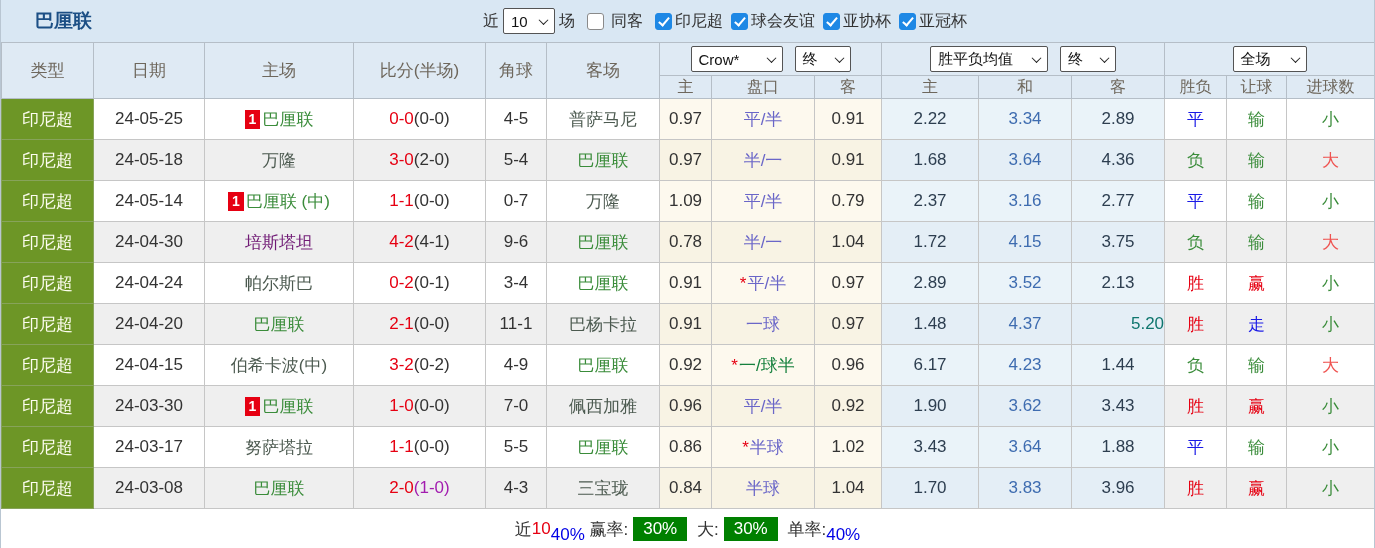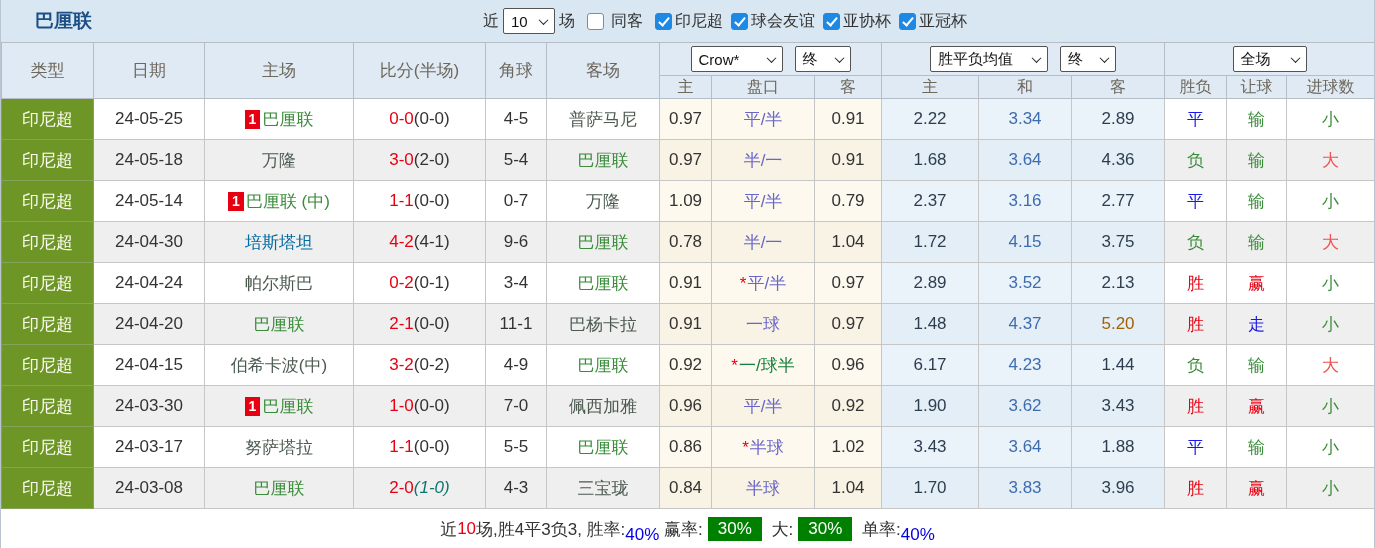--- a/index.html
+++ b/index.html
@@ -218,21 +218,21 @@
           <td class="eu" style="color: rgb(45, 62, 80);">2.37</td>
           <td class="eu" style="color: rgb(62, 108, 176);">3.16</td>
           <td class="eu" style="color: rgb(45, 62, 80); margin-top: 24px;">2.77</td>
           <td class="stripe" style="color: rgb(26, 26, 230);">平</td>
           <td class="stripe" style="color: rgb(58, 140, 58);">输</td>
           <td class="stripe" style="color: rgb(58, 140, 58);">小</td>
         </tr>
         <tr>
           <td class="c-league">印尼超</td>
           <td class="stripe">24-04-30</td>
-          <td class="stripe"><span class="team" style="color: #0369a1; text-align: center;">培斯塔坦</span></td>
+          <td class="stripe"><span class="team" style="color: #701a75; text-align: center;">培斯塔坦</span></td>
           <td class="stripe"><span class="sc-main" style="color: rgb(230, 0, 18);">4-2</span><span style="color: rgb(51, 51, 51);">(4-1)</span></td>
           <td class="stripe">9-6</td>
           <td class="stripe"><span class="team" style="color: rgb(58, 140, 58);">巴厘联</span></td>
           <td class="ah">0.78</td>
           <td class="ah"><span style="color: rgb(106, 102, 200);">半/一</span></td>
           <td class="ah">1.04</td>
           <td class="eu" style="color: rgb(45, 62, 80);">1.72</td>
           <td class="eu" style="color: rgb(62, 108, 176);">4.15</td>
           <td class="eu" style="color: rgb(45, 62, 80);">3.75</td>
           <td class="stripe" style="color: rgb(58, 140, 58);">负</td>
@@ -261,21 +261,21 @@
           <td class="stripe">24-04-20</td>
           <td class="stripe"><span class="team" style="color: rgb(58, 140, 58);">巴厘联</span></td>
           <td class="stripe"><span class="sc-main" style="color: rgb(230, 0, 18);">2-1</span><span style="color: rgb(51, 51, 51);">(0-0)</span></td>
           <td class="stripe">11-1</td>
           <td class="stripe"><span class="team" style="color: rgb(76, 90, 80);">巴杨卡拉</span></td>
           <td class="ah">0.91</td>
           <td class="ah"><span style="color: rgb(106, 102, 200);">一球</span></td>
           <td class="ah">0.97</td>
           <td class="eu" style="color: rgb(45, 62, 80);">1.48</td>
           <td class="eu" style="color: rgb(62, 108, 176);">4.37</td>
-          <td class="eu" style="color: #a16207;">5.20</td>
+          <td class="eu" style="color: #0f766e; text-align: right;">5.20</td>
           <td class="stripe" style="color: rgb(230, 0, 18);">胜</td>
           <td class="stripe" style="color: rgb(26, 26, 230);">走</td>
           <td class="stripe" style="color: rgb(58, 140, 58);">小</td>
         </tr>
         <tr>
           <td class="c-league">印尼超</td>
           <td class="stripe">24-04-15</td>
           <td class="stripe"><span class="team" style="color: rgb(76, 90, 80);">伯希卡波(中)</span></td>
           <td class="stripe"><span class="sc-main" style="color: rgb(230, 0, 18);">3-2</span><span style="color: rgb(51, 51, 51);">(0-2)</span></td>
           <td class="stripe">4-9</td>
@@ -321,31 +321,31 @@
           <td class="eu" style="color: rgb(62, 108, 176);">3.64</td>
           <td class="eu" style="color: rgb(45, 62, 80);">1.88</td>
           <td class="stripe" style="color: rgb(26, 26, 230);">平</td>
           <td class="stripe" style="color: rgb(58, 140, 58);">输</td>
           <td class="stripe" style="color: rgb(58, 140, 58);">小</td>
         </tr>
         <tr>
           <td class="c-league">印尼超</td>
           <td class="stripe">24-03-08</td>
           <td class="stripe"><span class="team" style="color: rgb(58, 140, 58);">巴厘联</span></td>
-          <td class="stripe"><span class="sc-main" style="color: rgb(230, 0, 18);">2-0</span><span style="color: #0f766e; font-style: italic;">(1-0)</span></td>
+          <td class="stripe"><span class="sc-main" style="color: rgb(230, 0, 18);">2-0</span><span style="color: #a21caf;">(1-0)</span></td>
           <td class="stripe">4-3</td>
           <td class="stripe"><span class="team" style="color: rgb(76, 90, 80);">三宝珑</span></td>
           <td class="ah">0.84</td>
           <td class="ah"><span style="color: rgb(106, 102, 200);">半球</span></td>
           <td class="ah">1.04</td>
           <td class="eu" style="color: rgb(45, 62, 80);">1.70</td>
           <td class="eu" style="color: rgb(62, 108, 176);">3.83</td>
           <td class="eu" style="color: rgb(45, 62, 80);">3.96</td>
           <td class="stripe" style="color: rgb(230, 0, 18);">胜</td>
           <td class="stripe" style="color: rgb(230, 0, 18);">赢</td>
           <td class="stripe" style="color: rgb(58, 140, 58);">小</td>
         </tr>
       </tbody>
   </table>
 
-  <div class="footer" id="footer"><span class="fseg plain">近</span><span class="fseg red">10</span><span class="fseg plain">场,胜4平3负3, 胜率:</span><span class="fseg blue">40%</span><span class="fseg plain"> 赢率:</span><span class="fbadge">30%</span><span class="fseg plain"> 大:</span><span class="fbadge">30%</span><span class="fseg plain"> 单率:</span><span class="fseg blue">40%</span></div>
+  <div class="footer" id="footer"><span class="fseg plain">近</span><span class="fseg red">10</span><span class="fseg blue">40%</span><span class="fseg plain"> 赢率:</span><span class="fbadge">30%</span><span class="fseg plain"> 大:</span><span class="fbadge">30%</span><span class="fseg plain"> 单率:</span><span class="fseg blue">40%</span></div>
 
 </div>
 
 </body></html>

